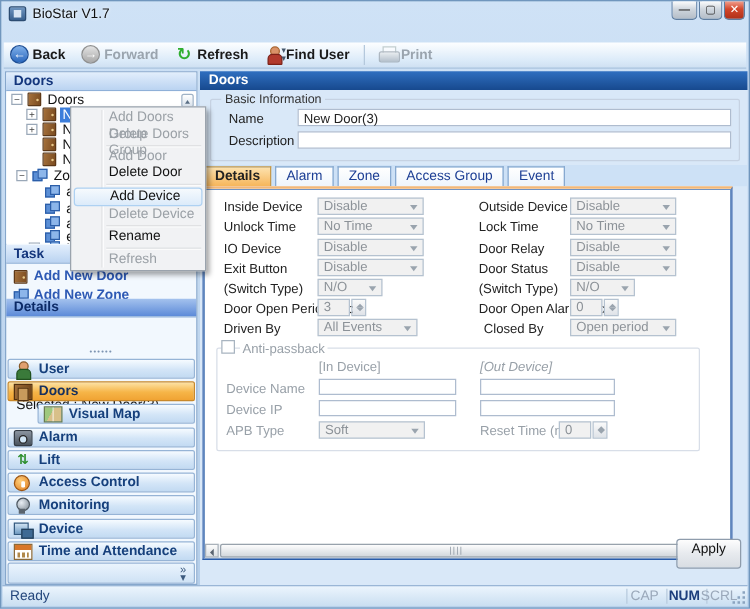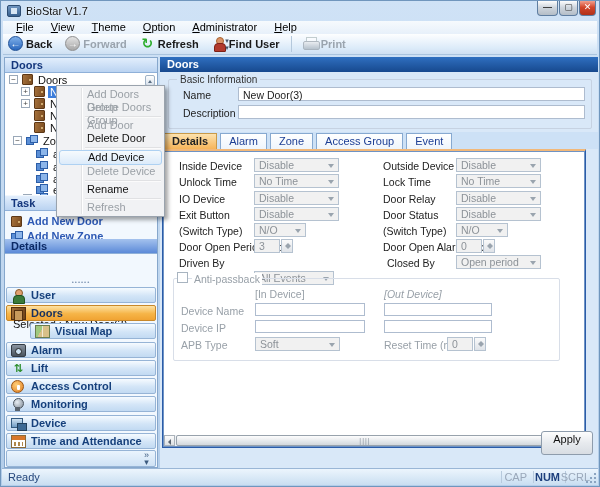--- a/index.html
+++ b/index.html
@@ -187,28 +187,20 @@
         <span>—</span>
       </span>
     <span class="winbtn btn-max">
         <span>▢</span>
       </span>
     <span class="winbtn btn-close">
         <span>✕</span>
       </span>
   </div>
 
-  <div class="menubar">
-    <span class="mitem">File</span>
-    <span class="mitem">View</span>
-    <span class="mitem">Theme</span>
-    <span class="mitem">Option</span>
-    <span class="mitem">Administrator</span>
-    <span class="mitem">Help</span>
-  </div>
 
   <div class="toolbar">
     <span class="tbtn">
       <span class="circ circ-back">
           <i>←</i>
         </span>
       <span class="lbl">Back</span>
     </span>
     <span class="tbtn disabled">
       <span class="circ circ-fwd">
@@ -380,21 +372,21 @@
       <span class="flabel" style="left:16px; top:58px;">Exit Button</span>
       <div class="dd" style="left:91px; top:56px; width:85px;"><span>Disable</span></div>
       <span class="flabel" style="left:16px; top:74px;">(Switch Type)</span>
       <div class="dd" style="left:91px; top:72px; width:52px;"><span>N/O</span></div>
       <span class="flabel" style="left:16px; top:90px;">Door Open Period(sec)</span>
       <div class="spinbox" style="left:91px; top:88px;">
         <span class="val">3</span>
           <span class="btns"></span>
       </div>
       <span class="flabel" style="left:16px; top:106px;">Driven By</span>
-      <div class="dd" style="left:91px; top:120px; width:80px;"><span>All Events</span></div>
+      <div class="dd" style="left:91px; top:104px; width:80px;"><span>All Events</span></div>
 
       <span class="flabel" style="left:220px; top:9px;">Outside Device</span>
       <div class="dd" style="left:293px; top:7px; width:85px;"><span>Disable</span></div>
       <span class="flabel" style="left:220px; top:25px;">Lock Time</span>
       <div class="dd" style="left:293px; top:23px; width:85px;"><span>No Time</span></div>
       <span class="flabel" style="left:220px; top:42px;">Door Relay</span>
       <div class="dd" style="left:293px; top:40px; width:85px;"><span>Disable</span></div>
       <span class="flabel" style="left:220px; top:58px;">Door Status</span>
       <div class="dd" style="left:293px; top:56px; width:85px;"><span>Disable</span></div>
       <span class="flabel" style="left:220px; top:74px;">(Switch Type)</span>

